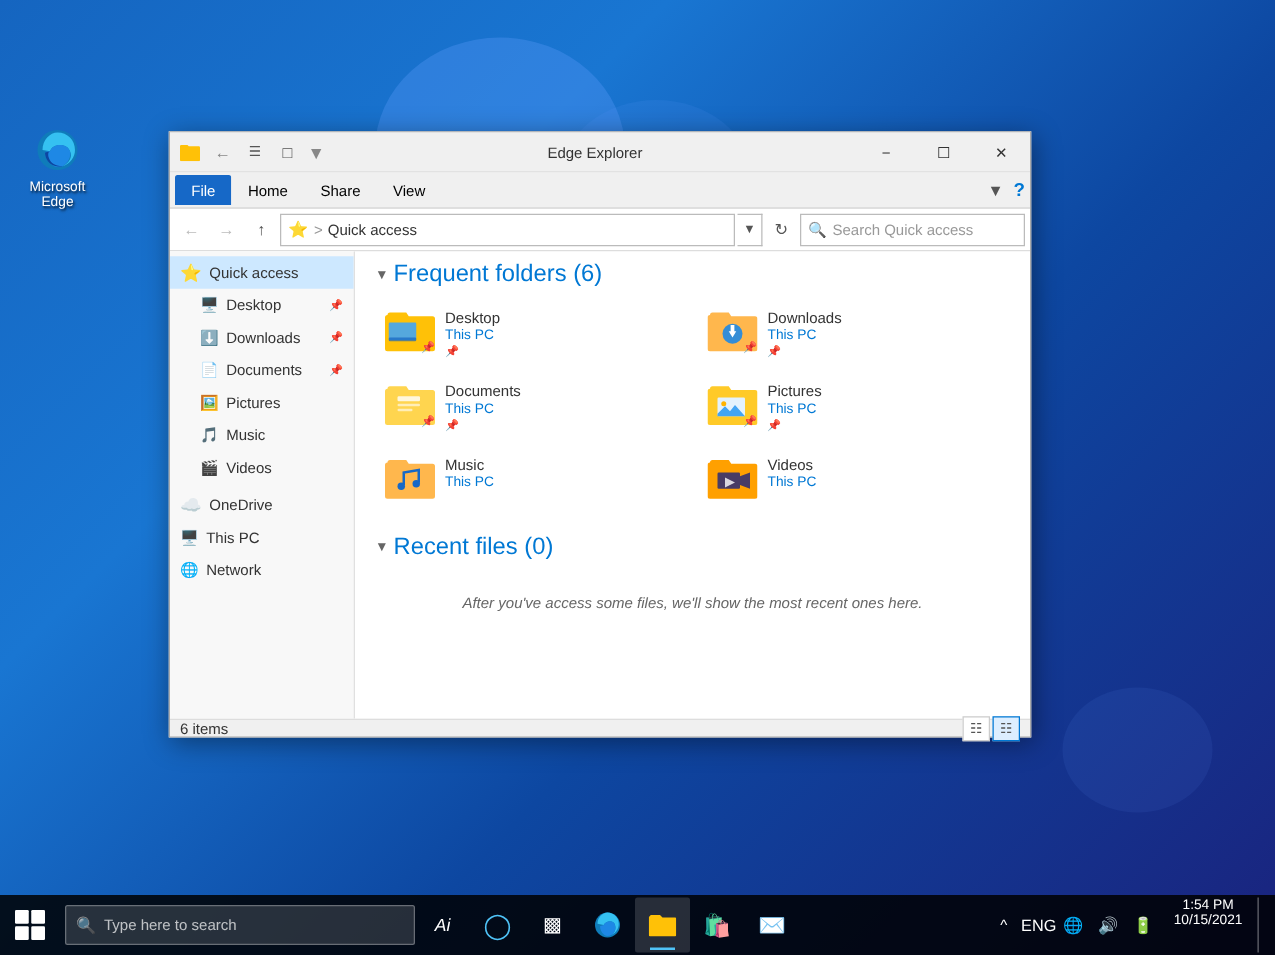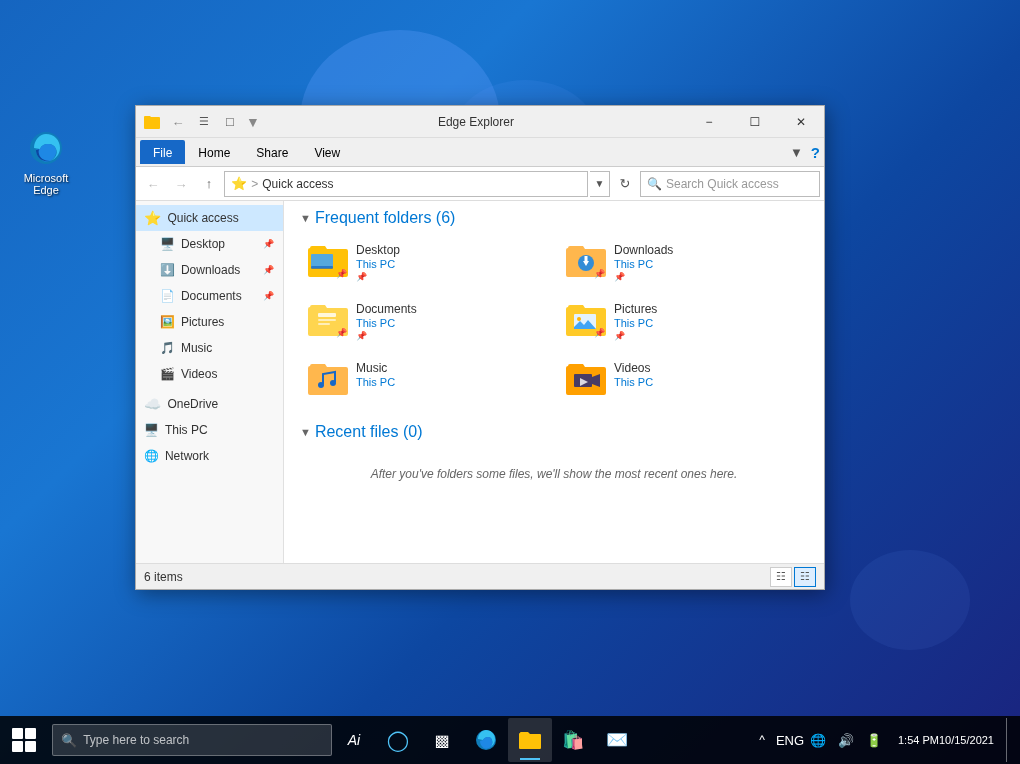--- a/index.html
+++ b/index.html
@@ -145,21 +145,21 @@
       height: 44px;
       display: flex;
       align-items: center;
       justify-content: center;
       cursor: pointer;
       color: white;
       font-size: 13px;
     }
     .tray-clock {
       display: flex;
-      flex-direction: row;
+      flex-direction: column;
       align-items: center;
       justify-content: flex-start;
       color: white;
       font-size: 11px;
       cursor: pointer;
       padding: 0 8px;
       height: 44px;
     }
 
     
@@ -385,21 +385,21 @@
       align-items: center;
       margin-bottom: 10px;
       cursor: pointer;
     }
     .section-chevron {
       font-size: 11px;
       color: #666;
       margin-right: 4px;
     }
     .section-title {
-      font-size: 16px;
+      font-size: 19px;
       color: #0078d4;
       font-weight: 400;
     }
 
     .folder-grid {
       display: grid;
       grid-template-columns: 1fr 1fr;
       gap: 8px;
       margin-bottom: 20px;
     }
@@ -445,21 +445,21 @@
     .empty-section {
       color: #666;
       font-size: 12px;
       text-align: center;
       padding: 16px;
       font-style: italic;
     }
 
     
     .statusbar {
-      height: 26px;
+      height: 14px;
       background: #f0f0f0;
       border-top: 1px solid #ddd;
       display: flex;
       align-items: center;
       padding: 0 8px;
       flex-shrink: 0;
     }
     .status-text {
       font-size: 12px;
       color: #333;
@@ -520,21 +520,21 @@
 </head>
 <body>
 
 <div class="desktop">
 
   <div class="desktop-blob" style="width:200px;height:180px;top:30px;left:300px;"></div>
   <div class="desktop-blob" style="width:150px;height:120px;top:80px;left:450px;opacity:0.4;"></div>
   <div class="desktop-blob" style="width:120px;height:100px;top:550px;right:50px;opacity:0.3;"></div>
 
 
-  <div class="desktop-icon" style="top:124px;left:10px;">
+  <div class="desktop-icon" style="top:96px;left:10px;">
     <div class="icon-img">
       <svg width="36" height="36" viewBox="0 0 36 36">
         <circle cx="18" cy="18" r="16" fill="#0f7cba"></circle>
         <path d="M18 4 C26 4 32 10 32 18 C32 24 28 29 22 31 C28 28 30 23 28 19 C27 16 24 14 20 14 C16 14 13 16 12 19 L6 18 C6 10 12 4 18 4Z" fill="#35c1f1"></path>
         <path d="M12 19 C13 16 16 14 20 14 C24 14 27 16 28 19 C29 23 27 28 22 31 C19 32 16 32 14 30 C10 28 8 24 8 20 C8 20 8 19 12 19Z" fill="#1e88e5"></path>
         <path d="M8 20 C8 24 10 28 14 30 C18 32 22 31 22 31 C16 31 12 28 11 24 C10 21 11 19 12 19 L8 20Z" fill="#0d47a1"></path>
       </svg>
     </div>
     <span class="icon-label">Microsoft Edge</span>
   </div>
@@ -758,21 +758,21 @@
             </div>
           </div>
 
         </div>
 
         <div class="section-header">
           <span class="section-chevron">▼</span>
           <span class="section-title">Recent files (0)</span>
         </div>
 
-        <div class="empty-section">After you've folders some files, we'll show the most recent ones here.</div>
+        <div class="empty-section">After you've access some files, we'll show the most recent ones here.</div>
 
       </div>
 
     </div>
 
     <div class="statusbar">
       <span class="status-text">6 items</span>
       <div class="view-buttons">
         <div class="view-btn">☷</div>
         <div class="view-btn active">☷</div>

